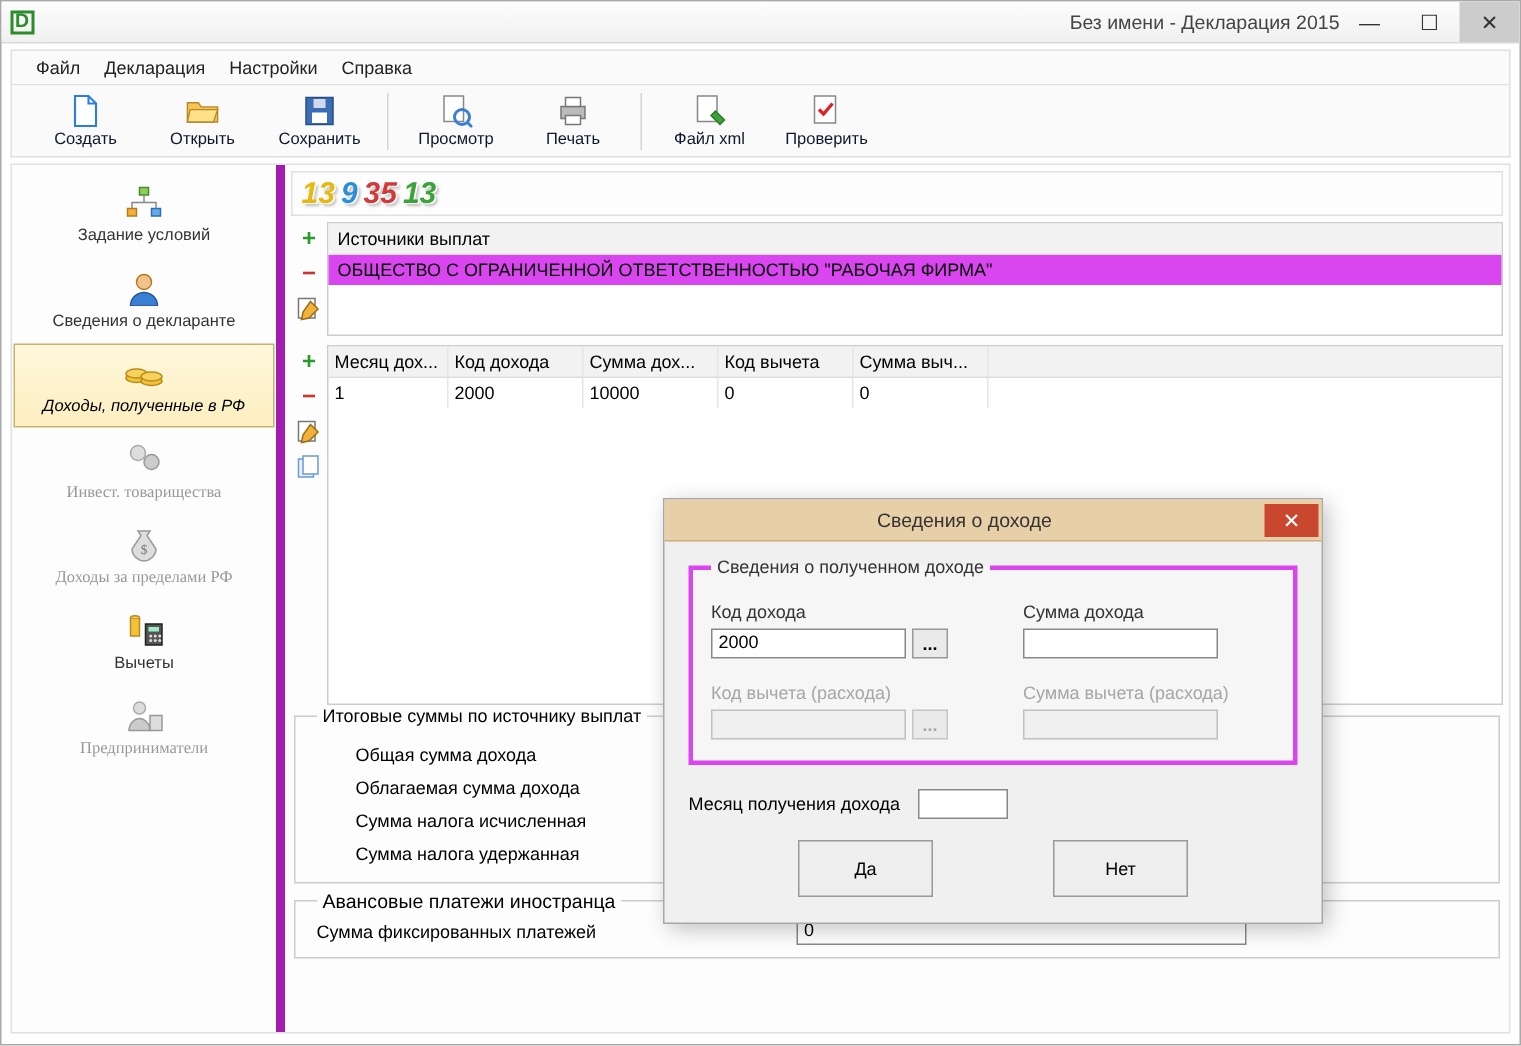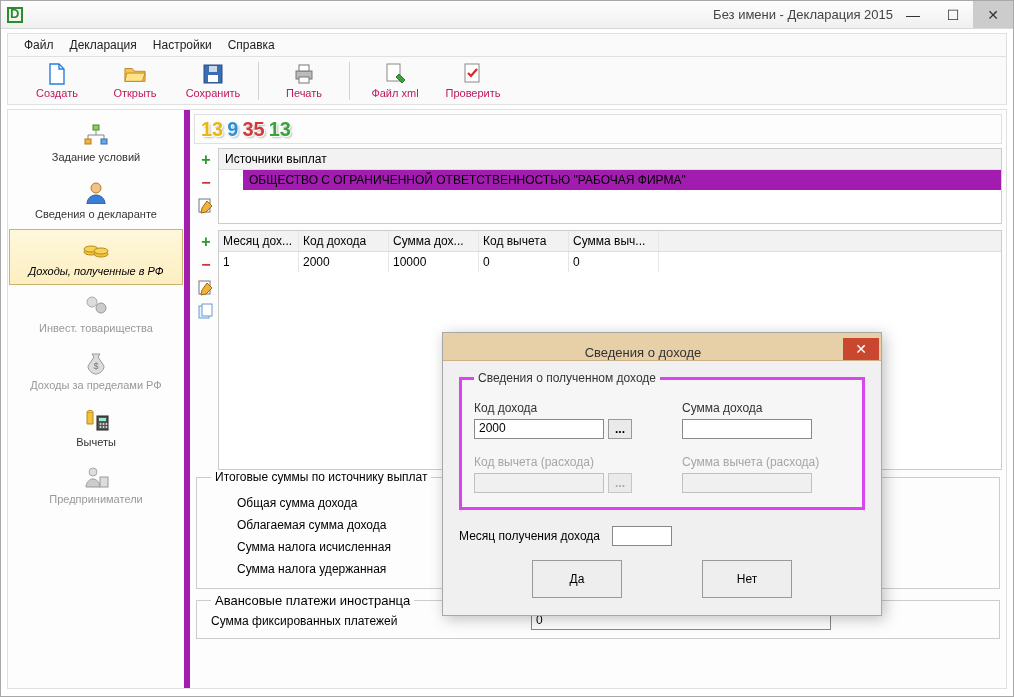--- a/index.html
+++ b/index.html
@@ -53,21 +53,21 @@
     display:flex; align-items:center;
     padding: 2px 10px;
     border: 1px solid #e0e0e0;
     border-top:none;
     margin: 0 6px;
     background:#fafafa;
     gap:0;
   }
   .tool-btn {
     display:flex; flex-direction:column; align-items:center; justify-content:center;
-    width: 78px; height:100%; color:#be185d;
+    width: 78px; height:100%; color:#0f172a;
   }
   .tool-btn .ico { width:22px; height:22px; display:flex; align-items:center; justify-content:center; font-size:18px;}
   .tool-btn .lbl { font-size:11px; margin-top:2px;}
   .tool-sep { width:1px; height:38px; background:#d4d4d4; margin:0 6px;}
   
   .main {
     display:flex;
     margin: 4px 6px 4px 6px;
     border: 1px solid #e0e0e0;
     height: 580px;
@@ -85,50 +85,50 @@
     font-size:11px; color:#333;
     border:1px solid transparent;
     margin:1px;
   }
   .side-item.active {
     background: linear-gradient(#fff8dc,#fceec0);
     border:1px solid #c9b36c;
     color:#000;
     font-style:italic;
   }
-  .side-item.disabled { color:#999; }
+  .side-item.disabled { color:#999;font-family:Liberation Serif, serif; }
   .side-ico { width:28px; height:26px; display:flex; align-items:center; justify-content:center; font-size:22px; }
   .side-lbl { margin-top:3px; text-align:center; line-height:1.1; }
   
   .content { flex:1; display:flex; flex-direction:column; padding:4px; }
   .numstrip {
     height:30px; border:1px solid #e0e0e0; background:#fdfdfd;
     display:flex; align-items:center; gap:4px; padding:0 6px;
-    font-family: "Arial Black", sans-serif; font-size:20px; font-weight:900;
+    font-family: "Arial Black", sans-serif; font-size:20px; font-style:italic; font-weight:900;
   }
   .numstrip span { text-shadow: 1px 1px 0 #fff, 2px 2px 2px rgba(0,0,0,.25);}
   
   .panel { display:flex; margin-top:4px; }
   .panel-tools {
     width:24px; display:flex; flex-direction:column; gap:3px; align-items:center;
     padding-top:2px;
   }
   .mini-btn {
     width:20px; height:20px; display:flex; align-items:center; justify-content:center;
     font-weight:bold; font-size:16px;
   }
   .panel-body {
     flex:1; border:1px solid #ccc; background:#fff;
   }
   .panel-header {
     background:#f2f2f2; border-bottom:1px solid #ddd;
     padding:3px 6px; font-size:12px;
   }
   .panel-row { padding:3px 6px; background:#fff; }
-  .panel-row.sel { background:#a21caf;margin-left:24px; }
+  .panel-row.sel { background:#d946ef; }
   
   .income { display:flex; margin-top:6px; height:240px; }
   .income .panel-body { overflow:hidden; }
   .grid-head {
     display:flex; background:#f2f2f2; border-bottom:1px solid #ddd;
   }
   .grid-head div, .grid-row div {
     padding:3px 4px; border-right:1px solid #e6e6e6; font-size:12px;
     overflow:hidden; white-space:nowrap;
   }
@@ -153,21 +153,21 @@
     position:absolute;
     left:442px; top:332px;
     width:440px; height:284px;
     border:1px solid #a8a8a8;
     background:#f0f0f0;
     box-shadow: 3px 3px 14px rgba(0,0,0,.25);
     z-index:100;
   }
   .dlg-title {
     height:28px; background:#e7cfa8; border-bottom:1px solid #cdb088;
-    display:flex; align-items:flex-end;
+    display:flex; align-items:center;
   }
   .dlg-title .t { flex:1; text-align:center; color:#333; font-size:13px;}
   .dlg-close { width:36px; height:22px; background:#c9472e; color:#fff; display:flex;align-items:center;justify-content:center; margin-right:2px; font-size:14px;}
   .dlg-body { padding:10px 14px; }
   fieldset.group {
     border:3px solid #d946ef; padding:10px 12px 14px; background:#f6f6f6;
   }
   fieldset.group legend { font-size:12px; padding:0 4px; color:#333;}
   .field-row { display:flex; gap:40px; margin-top:6px;}
   .field { display:flex; flex-direction:column; flex:1;}
@@ -238,20 +238,30 @@
     <div class="ico">
       <svg width="20" height="20" viewBox="0 0 20 20">
           <rect x="1" y="1" width="18" height="18" fill="#3b6db5" stroke="#284e85"></rect>
           <rect x="5" y="11" width="10" height="7" fill="#fff"></rect>
           <rect x="6" y="2" width="8" height="6" fill="#cfd9ea"></rect>
         </svg>
     </div>
     <div class="lbl">Сохранить</div>
   </div>
   <div class="tool-sep"></div>
+  <div class="tool-btn">
+    <div class="ico">
+      <svg width="22" height="22" viewBox="0 0 22 22">
+          <rect x="3" y="1" width="13" height="17" fill="#fff" stroke="#888"></rect>
+          <circle cx="15" cy="15" r="5" fill="none" stroke="#3a7fd6" stroke-width="2"></circle>
+          <line x1="18" y1="18" x2="22" y2="22" stroke="#3a7fd6" stroke-width="2"></line>
+        </svg>
+    </div>
+    <div class="lbl">Просмотр</div>
+  </div>
   <div class="tool-btn">
     <div class="ico">
       <svg width="22" height="20" viewBox="0 0 22 20">
           <rect x="3" y="7" width="16" height="8" fill="#bbb" stroke="#777"></rect>
           <rect x="6" y="1" width="10" height="6" fill="#fff" stroke="#777"></rect>
           <rect x="6" y="13" width="10" height="6" fill="#fff" stroke="#777"></rect>
         </svg>
     </div>
     <div class="lbl">Печать</div>
   </div>

